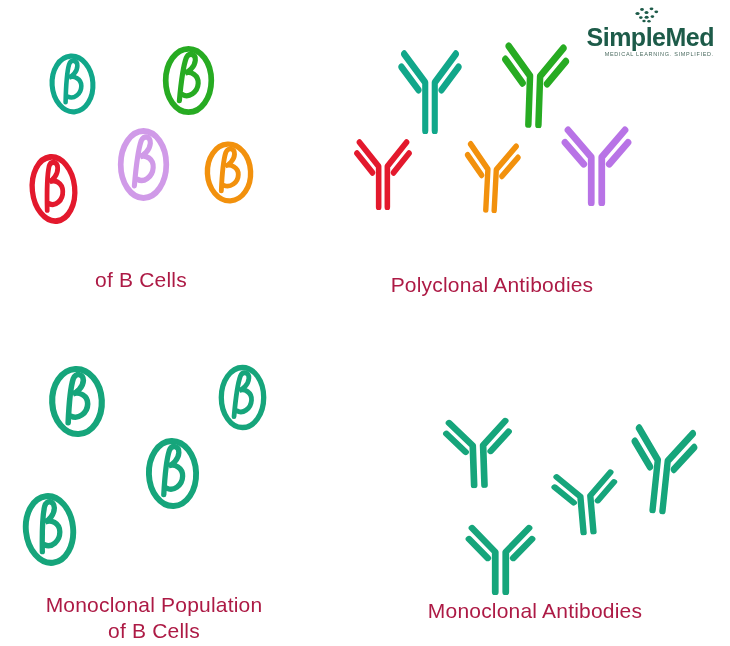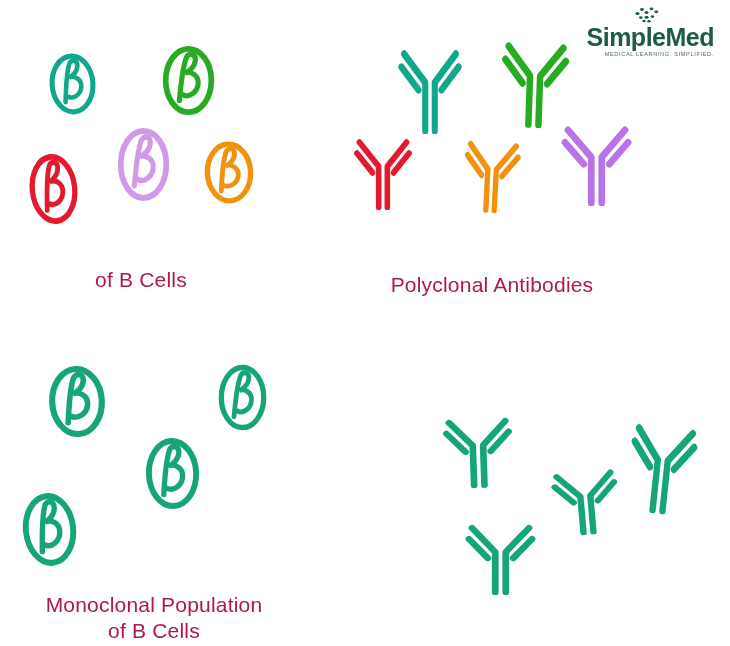--- a/index.html
+++ b/index.html
@@ -67,20 +67,23 @@
 
   <div class="caption" style="left:368px;top:244px;width:248px;margin-top:28px;">
     <span>Polyclonal Antibodies</span>
   </div>
 
   <div class="caption" style="left:20px;top:592px;width:268px;text-align:center;">
     <span>Monoclonal Population</span><br>
     <span>of B Cells</span>
   </div>
 
+  <div class="caption" style="left:403px;top:598px;width:264px;">
+    <span>Monoclonal Antibodies</span>
+  </div>
 
 <div class="fig" style="left: 47px; top: 51px; width: 51px; height: 66px; transform: rotate(-4deg);">
       <svg viewBox="0 0 100 130" preserveAspectRatio="none">
     <ellipse cx="50" cy="65" rx="40" ry="55" fill="none" stroke="#11a78a" stroke-width="10"></ellipse>
     <path d="M34 100 C36 78 39 45 46 26 C50 16 63 18 62 30 C61 42 50 50 44 52 C54 48 68 56 67 70 C66 86 50 96 39 89" fill="none" stroke="#11a78a" stroke-width="9" stroke-linecap="round"></path>
   </svg>
     </div>
     <div class="fig" style="left: 160px; top: 43px; width: 57px; height: 75px;">
       <svg viewBox="0 0 100 130" preserveAspectRatio="none">
     <ellipse cx="50" cy="65" rx="40" ry="55" fill="none" stroke="#27ab22" stroke-width="10"></ellipse>

